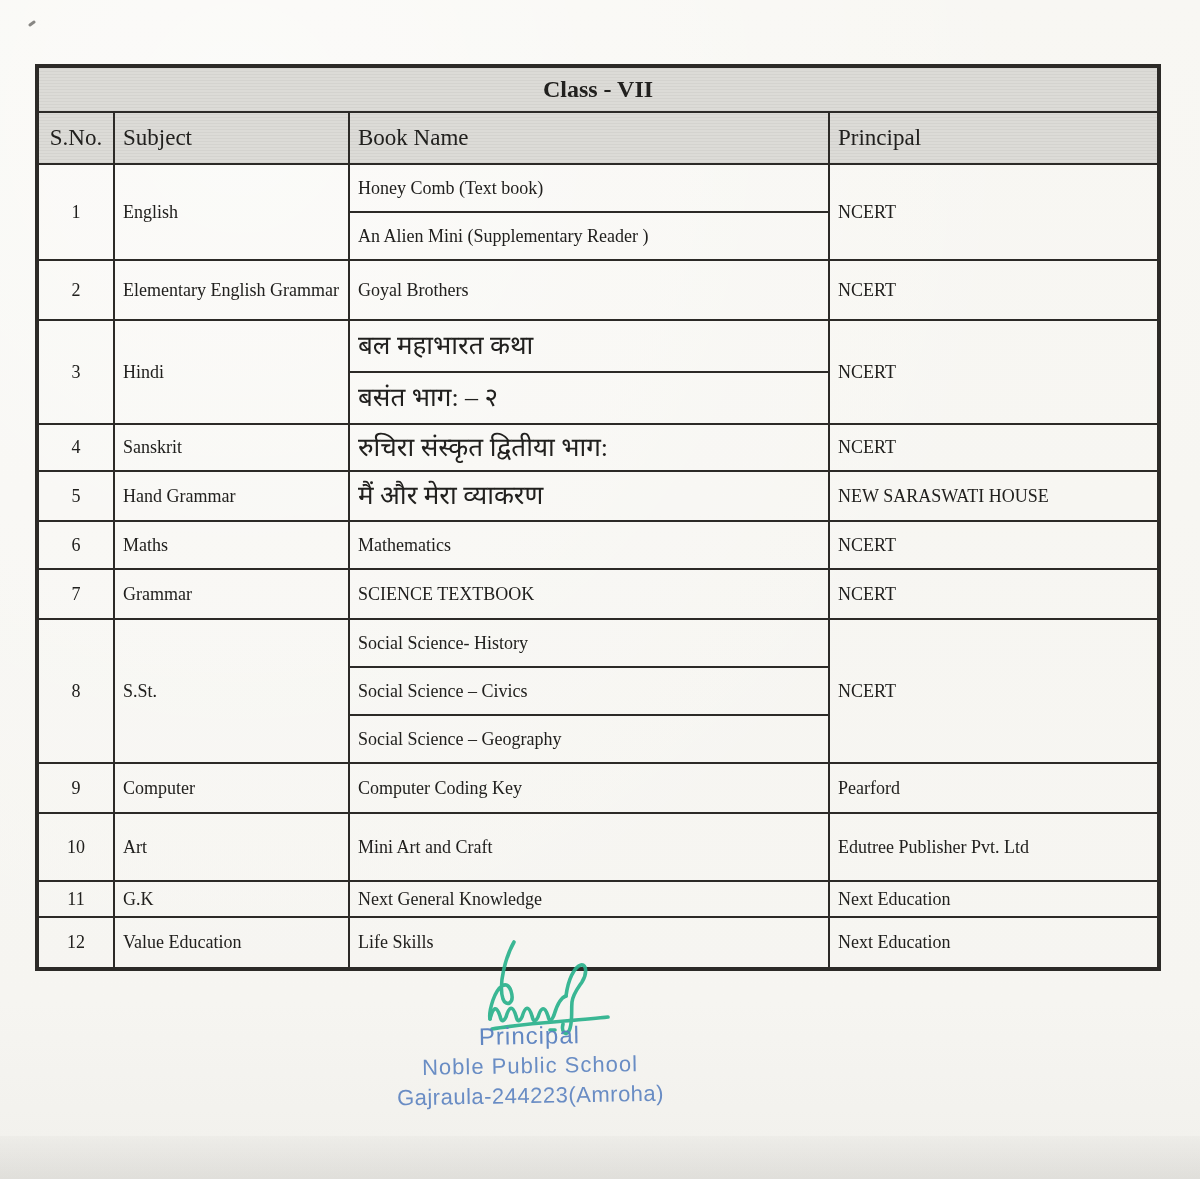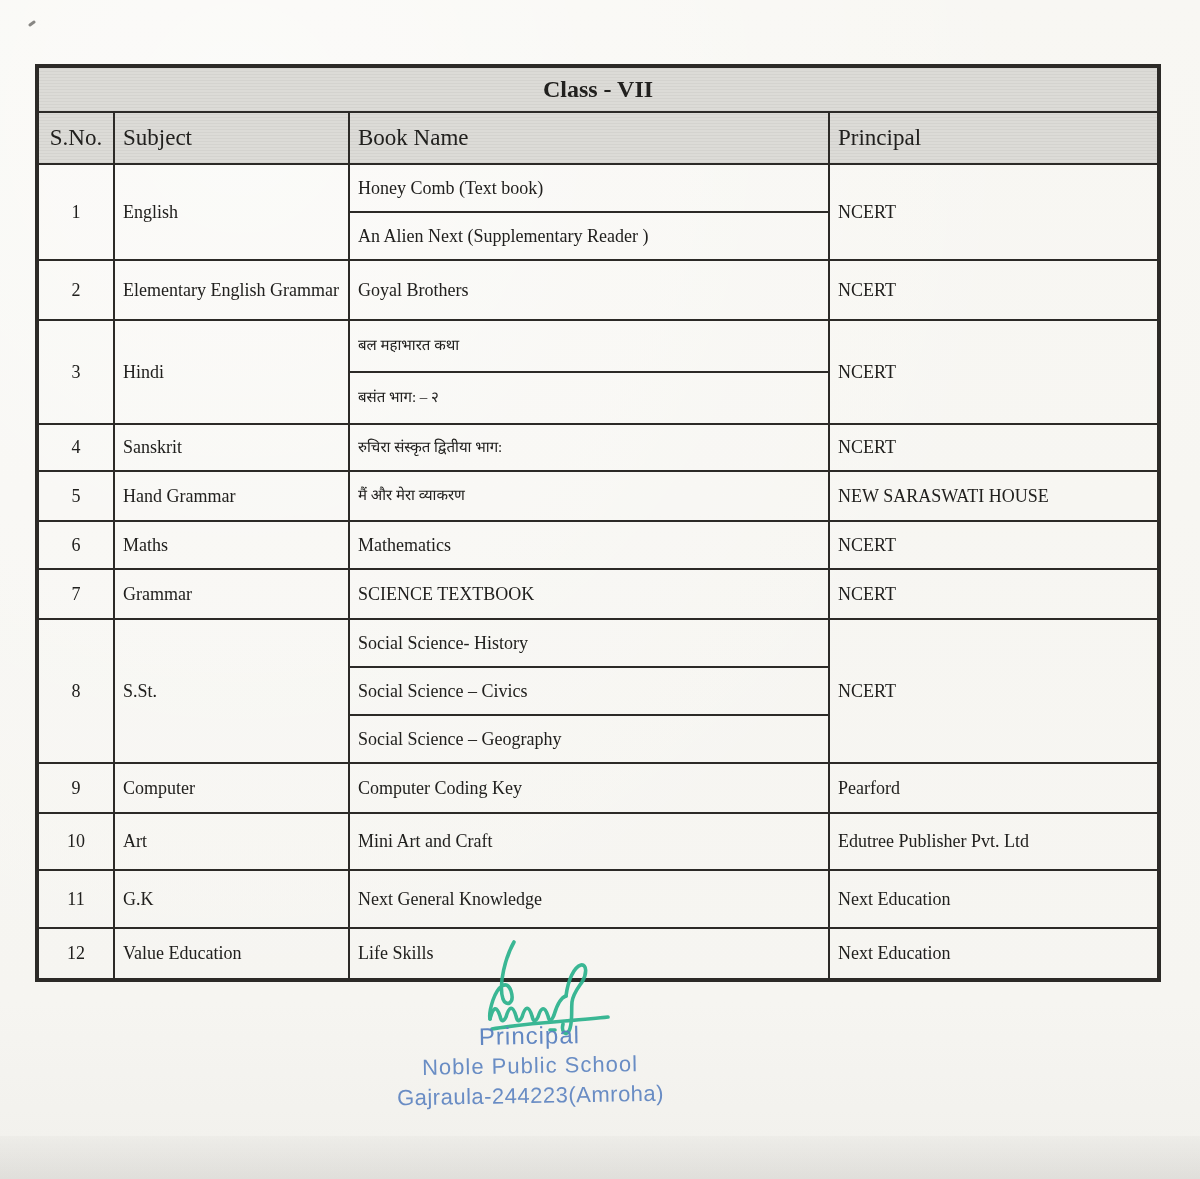--- a/index.html
+++ b/index.html
@@ -44,21 +44,21 @@
     font-weight:bold; text-align:center; font-size:24px;
     border-bottom-width:3px;
   }
   .head-row td {
     background:#dcdbd7;
     background-image:repeating-linear-gradient(0deg, rgba(0,0,0,0.035) 0 1px, transparent 1px 3px);
     font-weight:normal; font-size:23px;
     border-bottom-width:3px;
   }
   td.c-sno { text-align:center; padding:4px 2px; }
-  td.c-book.devanagari { font-size:15px; }
+  td.c-book.devanagari { font-size:26px; }
 
   .sig-wrap { position:absolute; left:452px; top:938px; width:210px; height:110px; pointer-events:none; }
   .stamp {
     position:absolute; left:360px; top:1022px; width:340px;
     text-align:center;
     font-family:"Liberation Sans", sans-serif;
     color:#5b82c0;
     transform:rotate(-1deg);
   }
   .stamp .l1 { font-size:24px; letter-spacing:1px; margin-bottom:3px; opacity:.95; }
@@ -91,21 +91,21 @@
     <td>Principal</td>
   </tr>
 
   <tr style="height:48px">
     <td class="c-sno" rowspan="2">1</td>
     <td class="c-sub" rowspan="2">English</td>
     <td class="c-book">Honey Comb (Text book)</td>
     <td class="c-pub" rowspan="2">NCERT</td>
   </tr>
   <tr style="height:48px">
-    <td class="c-book">An Alien Next (Supplementary Reader )</td>
+    <td class="c-book">An Alien Mini (Supplementary Reader )</td>
   </tr>
 
   <tr style="height:60px">
     <td class="c-sno">2</td>
     <td class="c-sub">Elementary English Grammar</td>
     <td class="c-book">Goyal Brothers</td>
     <td class="c-pub">NCERT</td>
   </tr>
 
   <tr style="height:52px">
@@ -159,28 +159,28 @@
     <td class="c-book">Social Science – Geography</td>
   </tr>
 
   <tr style="height:50px">
     <td class="c-sno">9</td>
     <td class="c-sub">Computer</td>
     <td class="c-book">Computer Coding Key</td>
     <td class="c-pub">Pearford</td>
   </tr>
 
-  <tr style="height:57px">
+  <tr style="height:68px">
     <td class="c-sno">10</td>
     <td class="c-sub">Art</td>
     <td class="c-book">Mini Art and Craft</td>
     <td class="c-pub">Edutree Publisher Pvt. Ltd</td>
   </tr>
 
-  <tr style="height:58px">
+  <tr style="height:36px">
     <td class="c-sno">11</td>
     <td class="c-sub">G.K</td>
     <td class="c-book">Next General Knowledge</td>
     <td class="c-pub">Next Education</td>
   </tr>
 
   <tr style="height:52px">
     <td class="c-sno">12</td>
     <td class="c-sub">Value Education</td>
     <td class="c-book">Life Skills</td>

